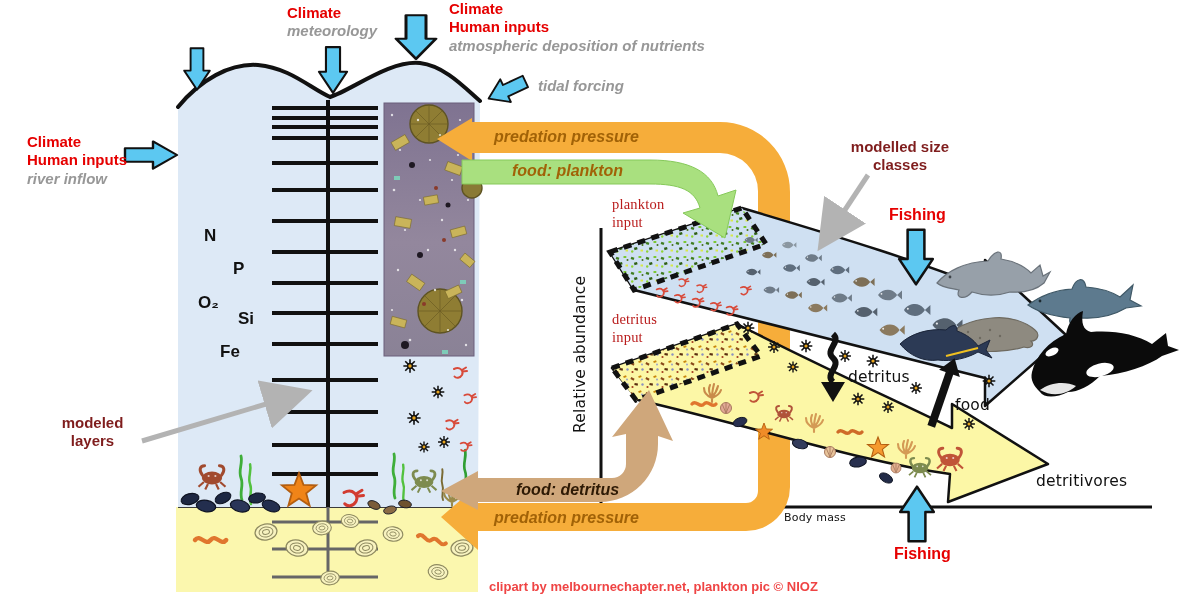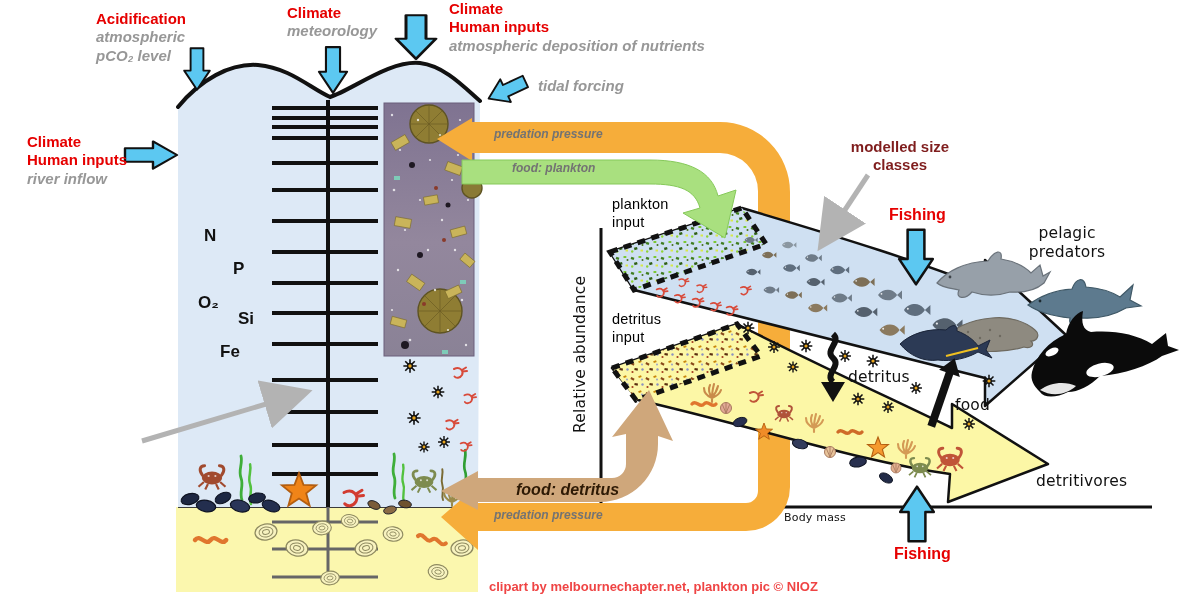--- a/index.html
+++ b/index.html
@@ -4,23 +4,23 @@
 <style>
   html,body{margin:0;padding:0;background:#fff;}
   .canvas{position:relative;width:1200px;height:600px;background:#ffffff;overflow:hidden;
           font-family:"Liberation Sans", sans-serif;}
   .scene{position:absolute;left:0;top:0;}
   .lbl{position:absolute;white-space:nowrap;line-height:1.22;}
   .red-bold{color:#e60000;font-weight:bold;font-size:15px;}
   .red-bold-lg{color:#e60000;font-weight:bold;font-size:16px;text-align:center;}
   .gray-ital{color:#979797;font-weight:600;font-style:italic;font-size:15px;}
   .gray-bold{color:#7f1d1d;font-weight:bold;font-size:15px;}
-  .band-label{color:#737373;font-weight:bold;font-style:italic;font-size:12px;}
+  .band-label{color:#a16207;font-weight:bold;font-style:italic;font-size:16px;}
   .band-label-brown{color:#2e1a05;font-weight:bold;font-style:italic;font-size:16px;}
-  .comic{color:#000000;font-size:14.5px;font-family:Liberation Sans, sans-serif;letter-spacing:.2px;}
+  .comic{color:#b91c1c;font-size:14.5px;font-family:Liberation Serif, serif;letter-spacing:.2px;}
   .comic-lg{color:#111;font-size:15.5px;font-family:"DejaVu Sans", sans-serif;letter-spacing:.2px;}
   .nutrient{color:#111;font-weight:bold;font-size:17px;font-family:"Liberation Sans",sans-serif;}
   .credit{color:#ef4444;font-weight:bold;font-size:13px;}
   .center{text-align:center;}
   .rot{transform:rotate(-90deg);}
 </style>
 </head>
 <body>
 
 <div class="canvas">
@@ -371,25 +371,20 @@
   <use href="#bluedown" transform="translate(416,37) scale(1.25,0.84)"></use>
   <use href="#bluedown" transform="translate(507,90) rotate(65) scale(0.78)"></use>
   <use href="#bluedown" transform="translate(151,155) rotate(-90) scale(0.85,1)"></use>
   <use href="#bluedown" transform="translate(916,257) scale(1.05)"></use>
   <use href="#bluedown" transform="translate(917,514) rotate(180) scale(1.05)"></use>
 
   <line x1="142" y1="441" x2="303" y2="393" stroke="#b3b3b3" stroke-width="5" marker-end="url(#gh)"></line>
   <line x1="868" y1="175" x2="823" y2="243" stroke="#b3b3b3" stroke-width="5" marker-end="url(#gh)"></line>
 </svg>
 
-<div class="lbl" style="left:96px;top:10px;">
-  <div class="red-bold">Acidification</div>
-  <div class="gray-ital">atmospheric</div>
-  <div class="gray-ital">pCO₂ level</div>
-</div>
 
 <div class="lbl" style="left:287px;top:4px;">
   <div class="red-bold">Climate</div>
   <div class="gray-ital">meteorology</div>
 </div>
 
 <div class="lbl" style="left:449px;top:0px;">
   <div class="red-bold">Climate</div>
   <div class="red-bold">Human inputs</div>
   <div class="gray-ital">atmospheric deposition of nutrients</div>
@@ -402,40 +397,40 @@
   <div class="red-bold">Human inputs</div>
   <div class="gray-ital">river inflow</div>
 </div>
 
 <div class="lbl nutrient" style="left:204px;top:226px;">N</div>
 <div class="lbl nutrient" style="left:233px;top:259px;">P</div>
 <div class="lbl nutrient" style="left:198px;top:293px;">O₂</div>
 <div class="lbl nutrient" style="left:238px;top:309px;">Si</div>
 <div class="lbl nutrient" style="left:220px;top:342px;">Fe</div>
 
+<div class="lbl gray-bold center" style="left:45px;top:414px;width:95px;">
+  <div>modeled</div>
+  <div>layers</div>
+</div>
 
 <div class="lbl band-label" style="left:494px;top:127px;">predation pressure</div>
 <div class="lbl band-label" style="left:512px;top:161px;">food: plankton</div>
 
 <div class="lbl comic" style="left:612px;top:196px;">
   <div>plankton</div>
   <div>input</div>
 </div>
 
 <div class="lbl gray-bold center" style="left:840px;top:138px;width:120px;">
   <div>modelled size</div>
   <div>classes</div>
 </div>
 
 <div class="lbl red-bold-lg" style="left:889px;top:205px;">Fishing</div>
 
-<div class="lbl comic-lg center" style="left:1003px;top:224px;width:128px;">
-  <div>pelagic</div>
-  <div>predators</div>
-</div>
 
 <div class="lbl comic" style="left:612px;top:311px;">
   <div>detritus</div>
   <div>input</div>
 </div>
 
 <div class="lbl comic-lg" style="left:848px;top:368px;">detritus</div>
 <div class="lbl comic-lg" style="left:955px;top:396px;">food</div>
 <div class="lbl comic-lg" style="left:1036px;top:472px;">detritivores</div>
 

